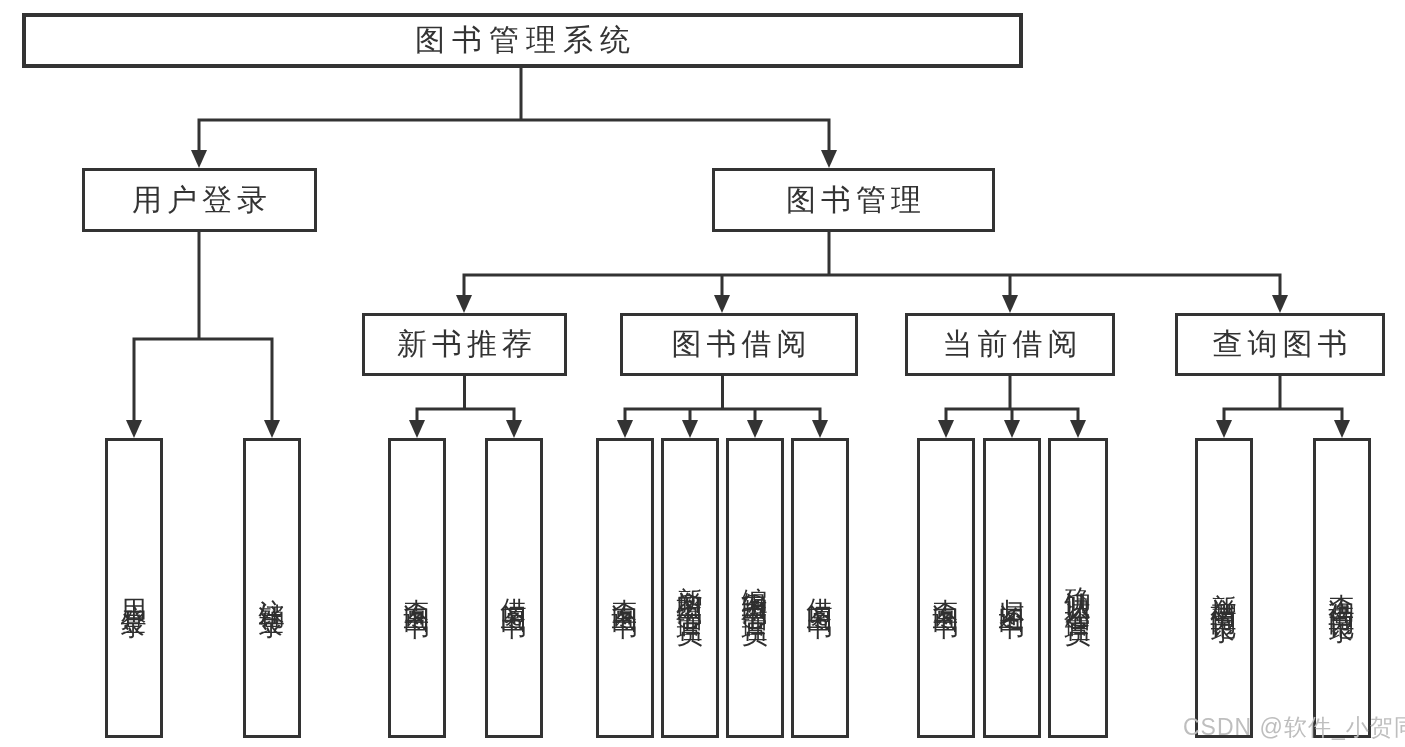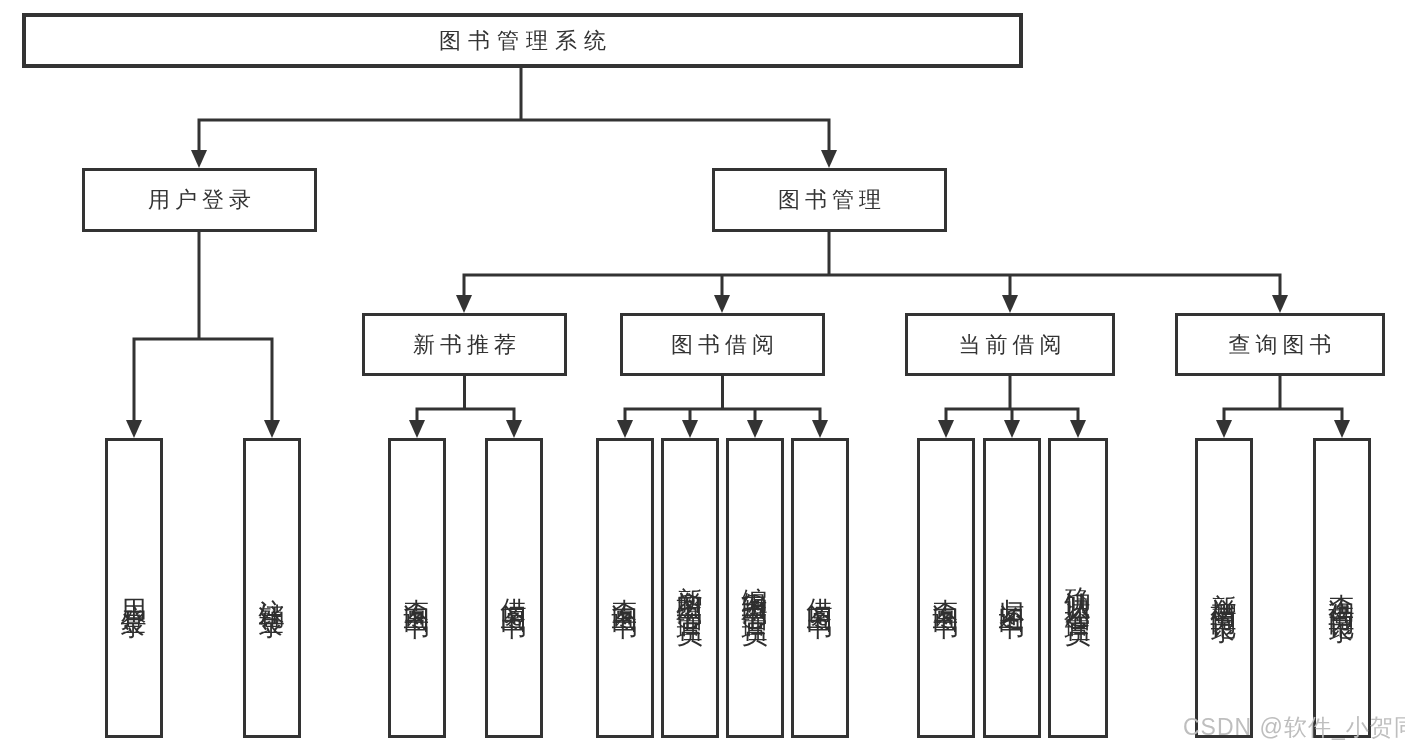--- a/index.html
+++ b/index.html
@@ -13,28 +13,28 @@
   #wires{position:absolute;left:0;top:0;z-index:1;}
   .box{
     position:absolute;
     background:#ffffff;
     border:3px solid #333333;
     box-sizing:border-box;
     display:flex;align-items:center;justify-content:center;
     color:#333333;
     z-index:2;
   }
-  .h-label{font-size:22px;letter-spacing:5px;text-indent:5px;white-space:nowrap;}
+  .h-label{font-size:30px;letter-spacing:5px;text-indent:5px;white-space:nowrap;}
   .root{left:22px;top:13px;width:1001px;height:55px;border-width:4px;}
   .root .h-label{letter-spacing:7px;text-indent:7px;}
   .l2a{left:82px;top:168px;width:235px;height:64px;}
-  .l2b{left:712px;top:168px;width:235px;height:64px;}
+  .l2b{left:712px;top:168px;width:283px;height:64px;}
   .l3{top:313px;height:63px;}
   .l3a{left:362px;width:205px;text-align:right;}
-  .l3b{left:620px;width:205px;}
+  .l3b{left:620px;width:238px;}
   .l3c{left:905px;width:210px;font-family:Liberation Mono, monospace;}
   .l3d{left:1175px;width:210px;}
   .leaf{top:438px;width:58px;height:300px;}
   .leaf .v-label{
     writing-mode:vertical-rl;
     text-orientation:mixed;
     font-size:26px;
     line-height:1;
     letter-spacing:5px;
     color:#2f2f2f;

